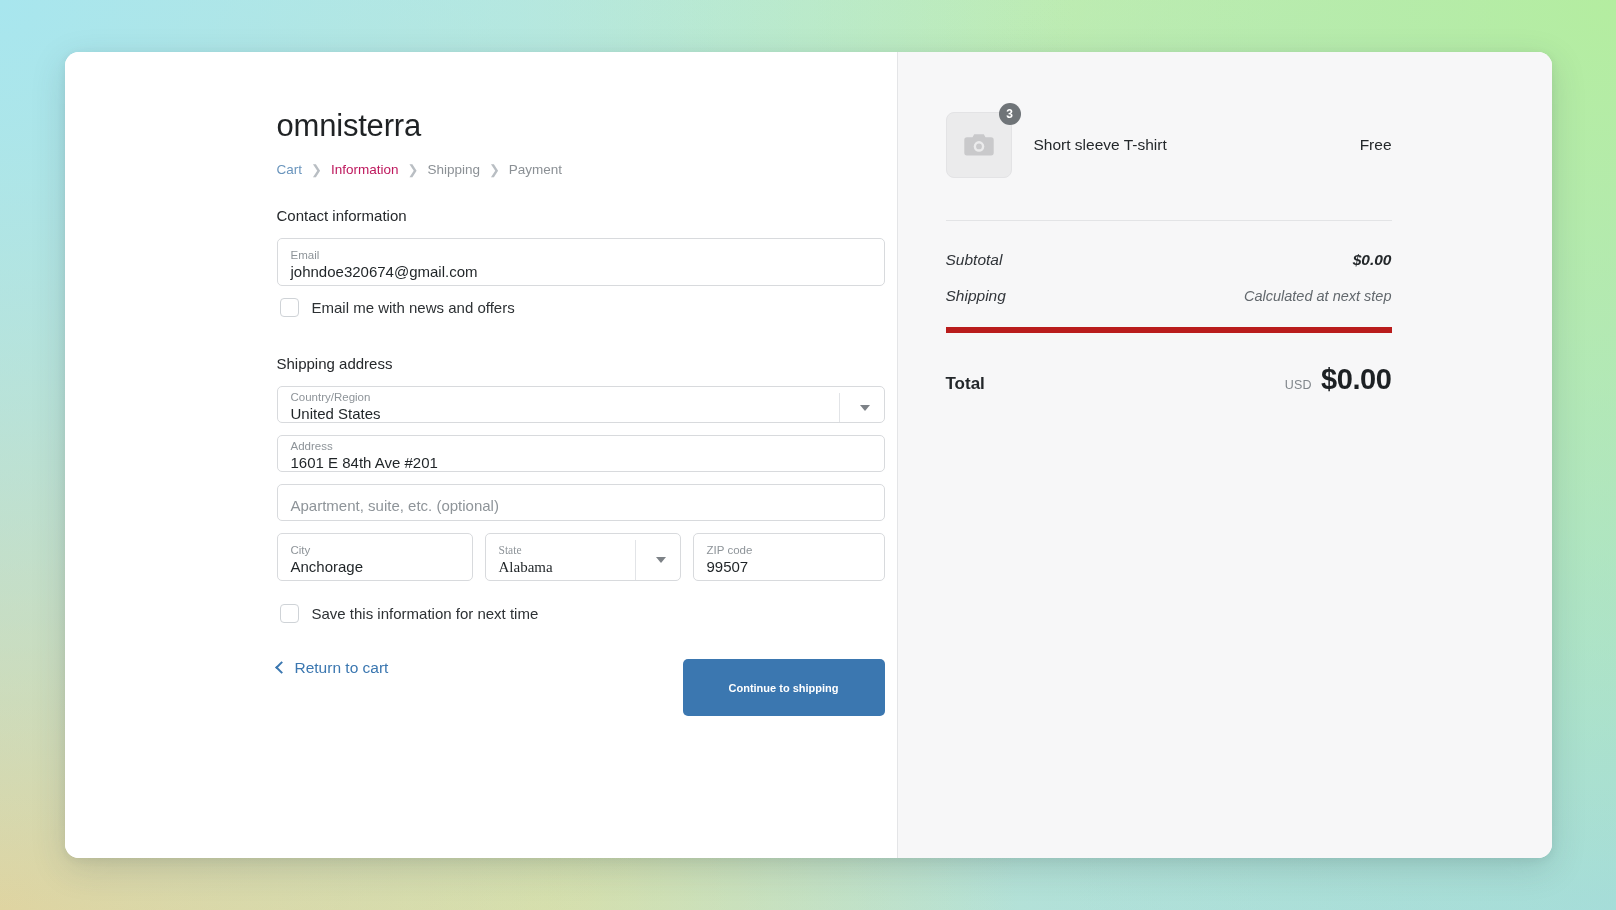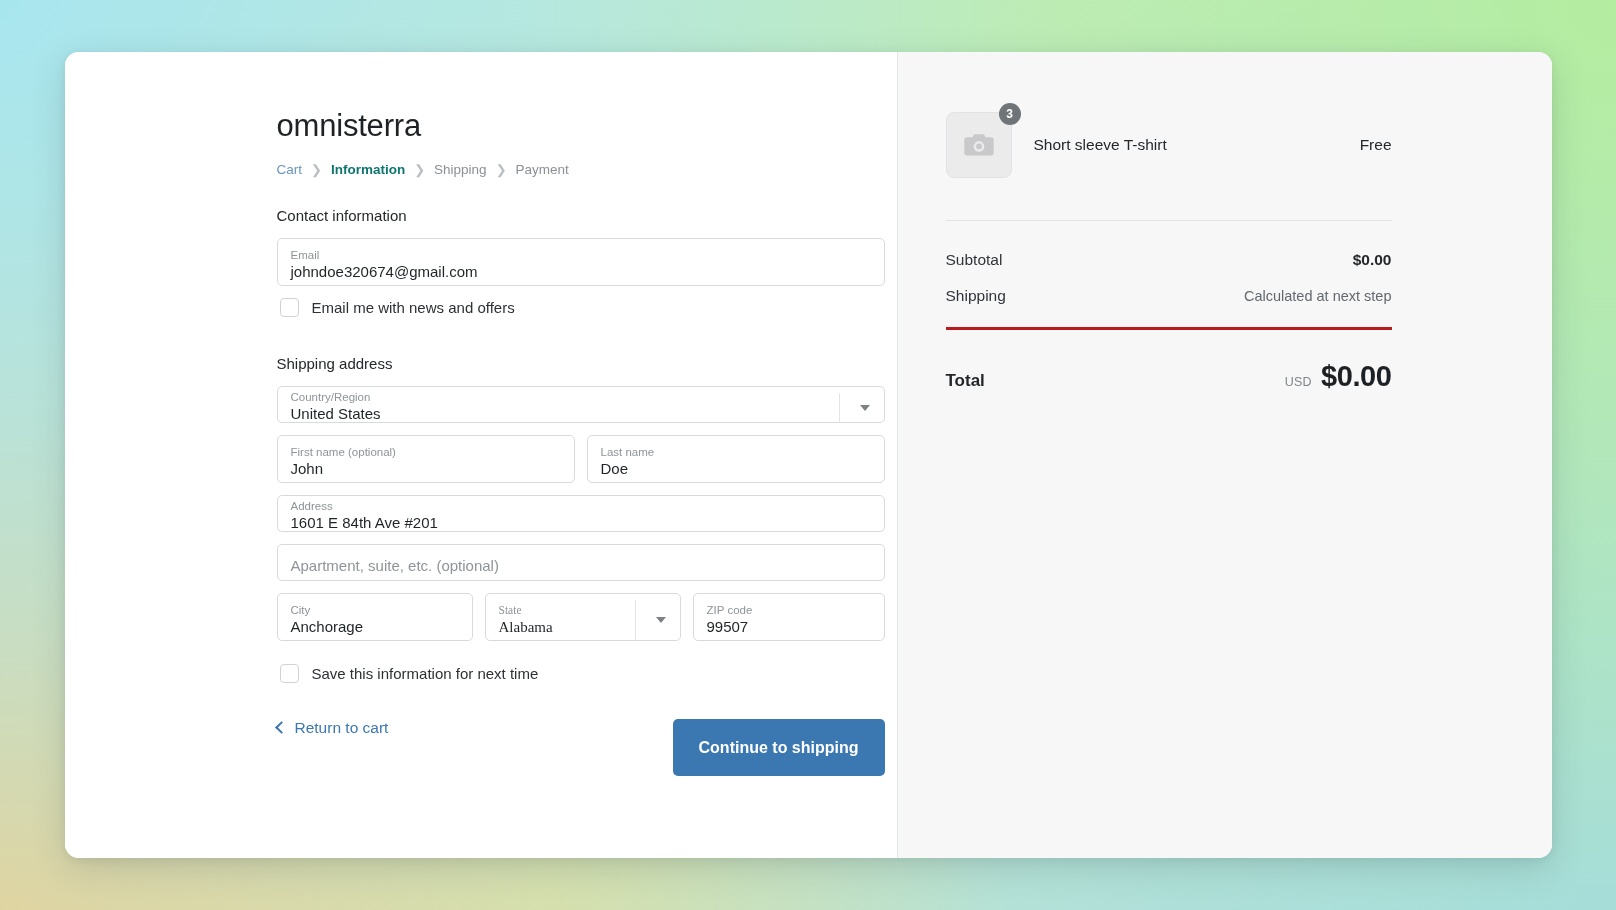--- a/index.html
+++ b/index.html
@@ -54,21 +54,21 @@
   
   .breadcrumb {
     display: flex;
     align-items: center;
     gap: 9px;
     font-size: 13.5px;
     margin-bottom: 30px;
   }
   .crumb { color: #8b9095; white-space: nowrap; }
   .crumb.link { color: #6a95bd; }
-  .crumb.current { color: #0f766e; font-weight: bold; }
+  .crumb.current { color: #be185d; font-weight: normal; }
   .crumb-sep {
     color: #b9bec3;
     font-size: 13px;
     line-height: 1;
     display: inline-block;
   }
 
   .section-title {
     font-size: 15px;
     font-weight: 400;
@@ -180,21 +180,21 @@
   .chev-left {
     width: 9px; height: 9px;
     border-left: 2px solid #3b77b0;
     border-bottom: 2px solid #3b77b0;
     transform: rotate(45deg);
     margin-bottom: 1px;
   }
   .continue-btn {
     background: #3b77b0;
     color: #fff;
-    font-size: 16px;
+    font-size: 11px;
     font-weight: bold;
     border: none;
     border-radius: 5px;
     padding: 0 26px;
     height: 57px;
     min-width: 202px;
     cursor: pointer;
     font-family: "Liberation Sans", sans-serif;
   }
 
@@ -240,21 +240,21 @@
   .item-name {
     font-size: 15.5px;
     color: #24282b;
     flex: 1;
   }
   .item-price {
     font-size: 15.5px;
     color: #24282b;
   }
 
-  .totals { padding: 30px 0 22px; border-bottom: 3px solid #b91c1c; }
+  .totals { padding: 30px 0 22px; border-bottom: 6px solid #b91c1c; font-style: italic; }
   .total-row {
     display: flex;
     align-items: baseline;
     justify-content: space-between;
     margin-bottom: 18px;
   }
   .total-row:last-child { margin-bottom: 0; }
   .total-label { font-size: 15.5px; color: #31353a; }
   .total-value { font-size: 15.5px; color: #24282b; font-weight: bold; }
   .total-value.muted { font-weight: normal; color: #62686d; font-size: 14.5px; }
@@ -310,30 +310,20 @@
           <div class="texts">
             <span class="field-label">Country/Region</span>
             <span class="field-value">United States</span>
           </div>
           <span class="caret-wrap">
               <span class="caret"></span>
             </span>
         </div>
       </div>
 
-      <div class="row">
-        <div class="field col-half">
-          <span class="field-label">First name (optional)</span>
-          <span class="field-value">John</span>
-        </div>
-        <div class="field col-half">
-          <span class="field-label">Last name</span>
-          <span class="field-value">Doe</span>
-        </div>
-      </div>
 
       <div class="field tall">
         <span class="field-label">Address</span>
         <span class="field-value">1601 E 84th Ave #201</span>
       </div>
 
       <div class="field tall empty">
         <span class="field-placeholder">Apartment, suite, etc. (optional)</span>
       </div>
 

